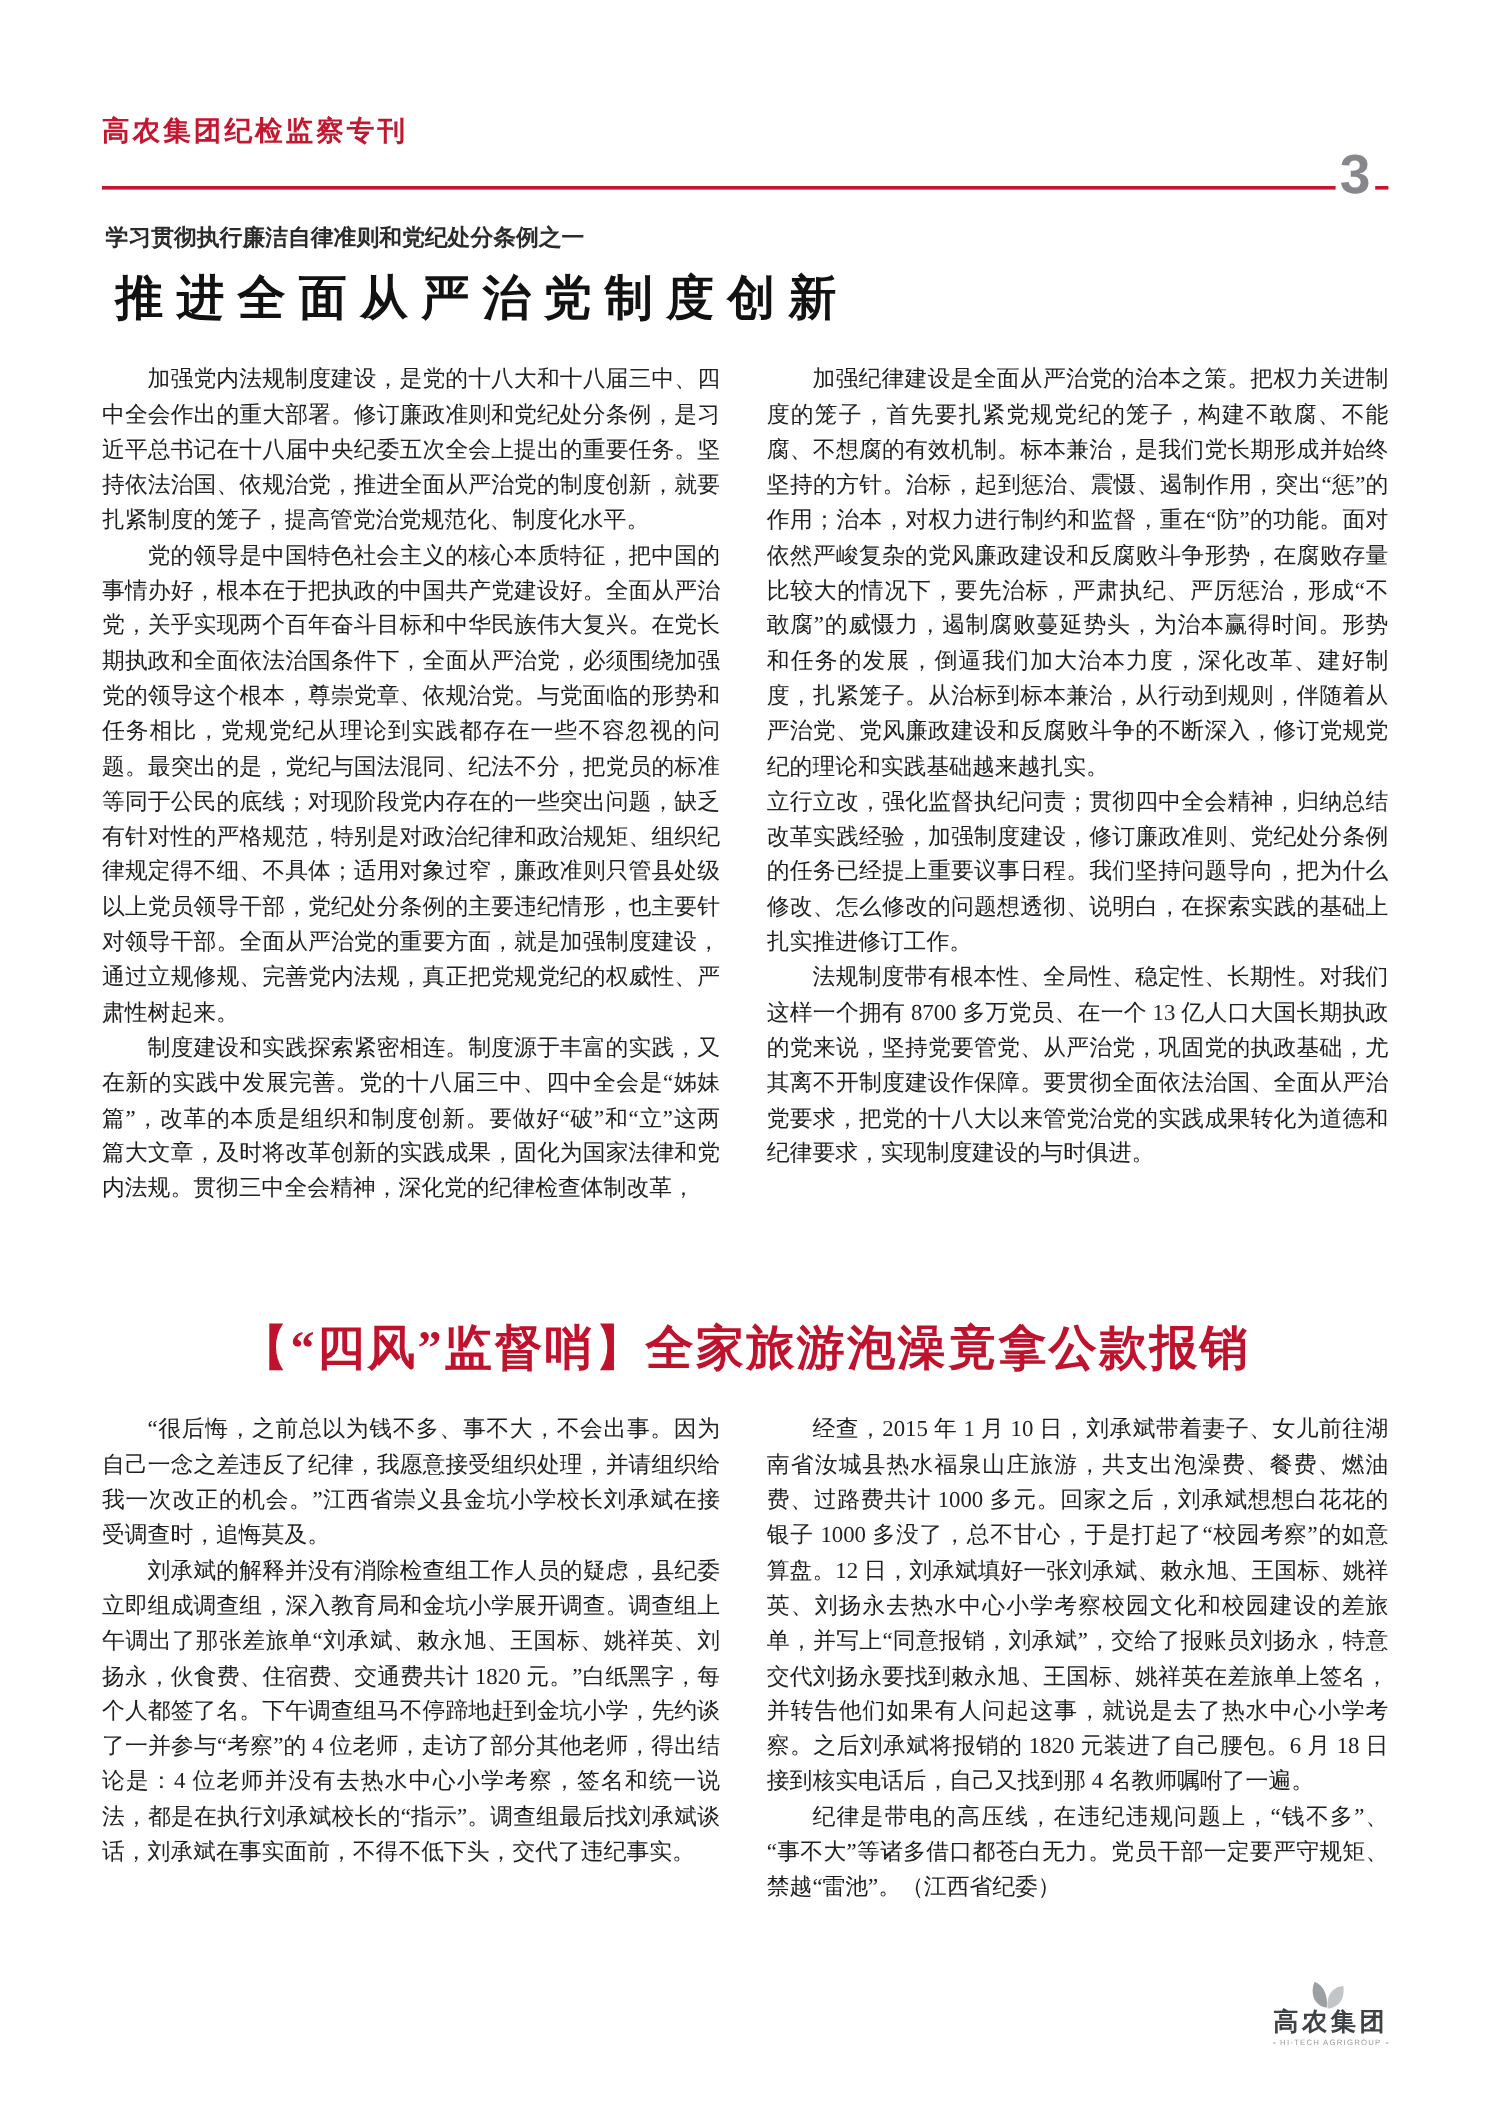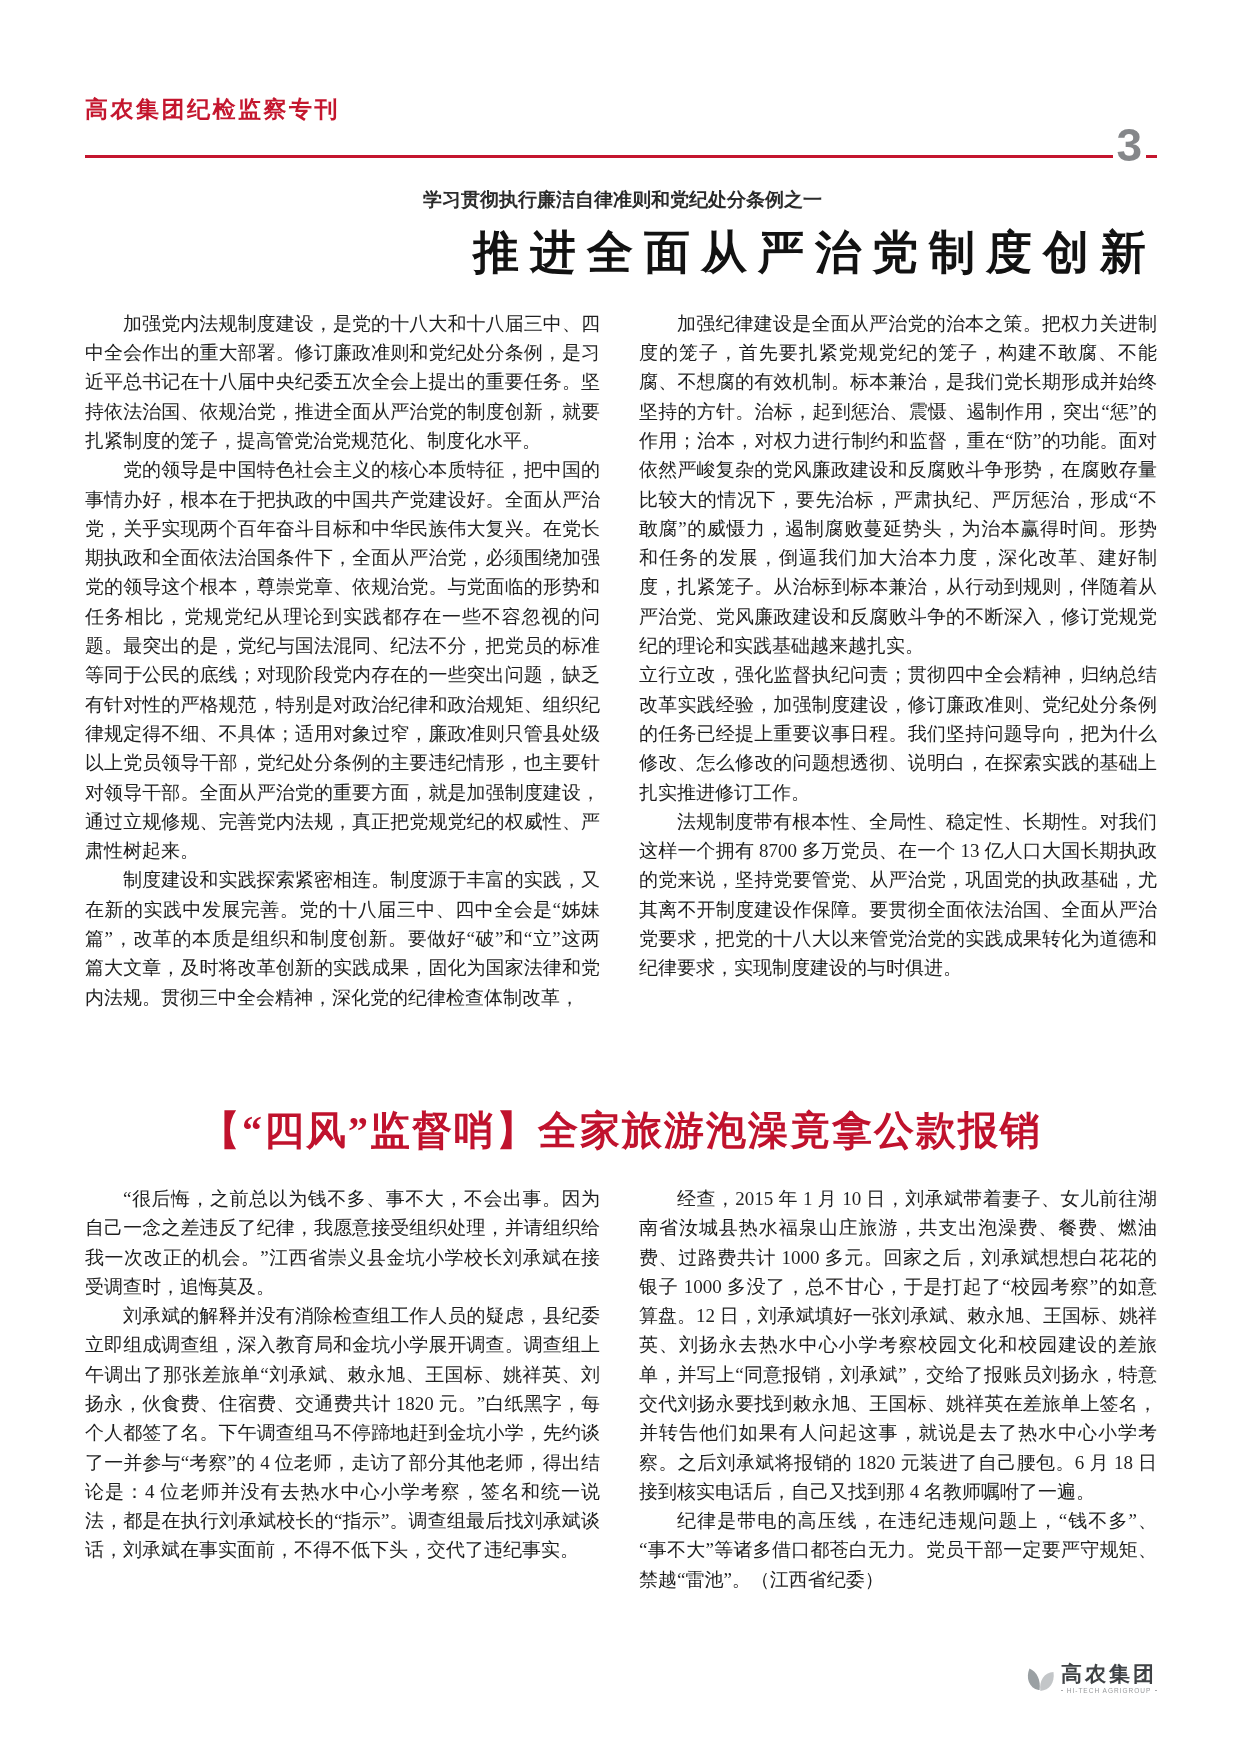--- a/index.html
+++ b/index.html
@@ -36,34 +36,33 @@
     font-size:46px;
     line-height:0.72;
     color:#85878a;
     margin-left:3px;
     margin-bottom:-4px;
   }
   .rule-dash{width:11px;height:3px;background:#c4162e;margin-left:4px;}
   
   .kicker{
     margin-top:32px;
-    font-family:Liberation Sans, sans-serif;
+    font-family:Liberation Mono, monospace;
     font-weight:bold;
     font-size:19px;
     color:#2b2b2b;
     line-height:1;
     padding-left:3px;
-    text-align:center;
   }
   .title-1{
     margin-top:19px;
-    text-align:right;
+    text-align:left;
     font-family:"Liberation Sans","DejaVu Sans",sans-serif;
     font-weight:900;
-    font-size:46px;
+    font-size:40px;
     line-height:1.08;
     letter-spacing:11px;
     color:#121212;
     text-indent:11px;
   }
   .body{
     display:flex;
     gap:39px;
   }
   .body-1{margin-top:31px;}
@@ -87,23 +86,24 @@
     font-size:40px;
     line-height:1.15;
     letter-spacing:2px;
     color:#c0122d;
   }
   .body-2{margin-top:30px;}
   
   .footer-logo{
     position:absolute;
     right:83px;
-    bottom:76px;
+    bottom:64px;
     display:flex;
     align-items:center;
+    flex-direction:column;
   }
   .leaf{margin-right:6px;display:block;}
   .logo-txt-wrap{display:flex;flex-direction:column;align-items:center;}
   .logo-cn{
     font-family:"Liberation Sans","DejaVu Sans",sans-serif;
     font-weight:bold;
     font-size:21px;
     letter-spacing:3px;
     color:#3f4245;
     line-height:1;

